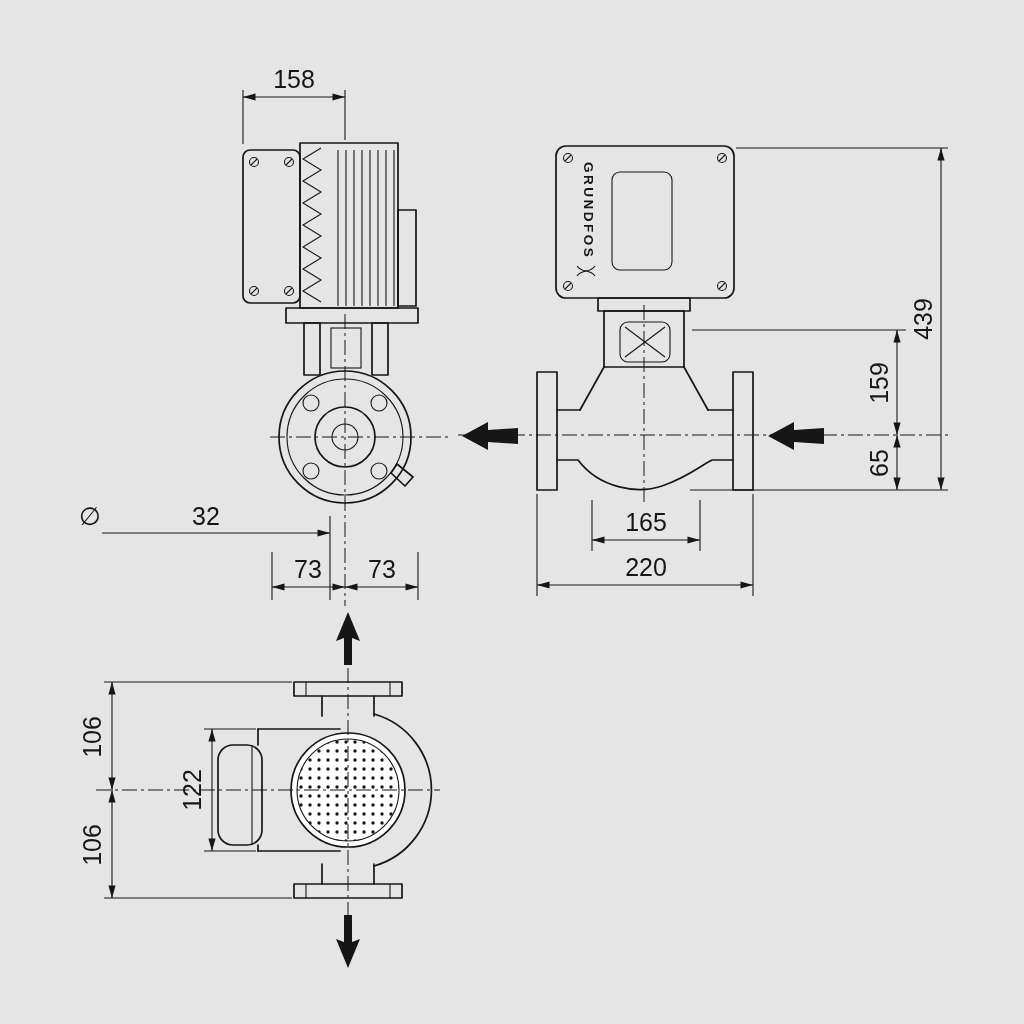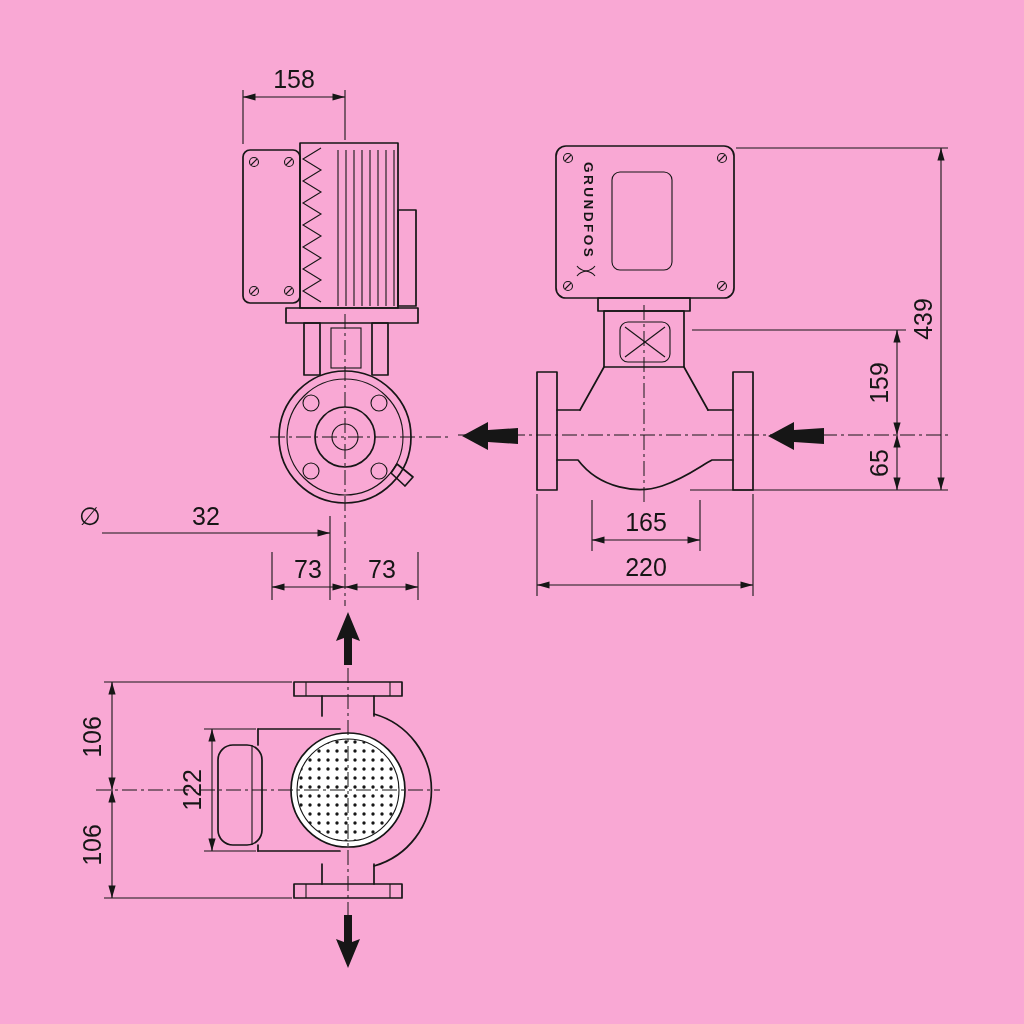--- a/index.html
+++ b/index.html
@@ -1,16 +1,16 @@
 <!DOCTYPE html>
 <html><head>
 <meta charset="utf-8">
 <style>
   html,body { margin:0; padding:0; background:#ffffff; }
-  .stage { width:1024px; height:1024px; background:#f9a8d4; position:relative; }
+  .stage { width:1024px; height:1024px; background:#e5e5e5; position:relative; }
   svg { display:block; }
   text { font-family:"Liberation Sans","DejaVu Sans",sans-serif; fill:#161616; }
   .dim { font-size:25px; }
   .dia { font-size:25px; font-style:italic; }
   .brand { font-size:13.5px; font-weight:700; letter-spacing:2.5px; }
   .o { fill:none; stroke:#161616; stroke-width:1.7; stroke-linejoin:round; stroke-linecap:round; }
   .t { fill:none; stroke:#161616; stroke-width:1.1; }
   .d { fill:none; stroke:#161616; stroke-width:1.1; }
   .c { fill:none; stroke:#161616; stroke-width:1; stroke-dasharray:15 4 3 4; }
   .f { fill:#161616; stroke:none; }

